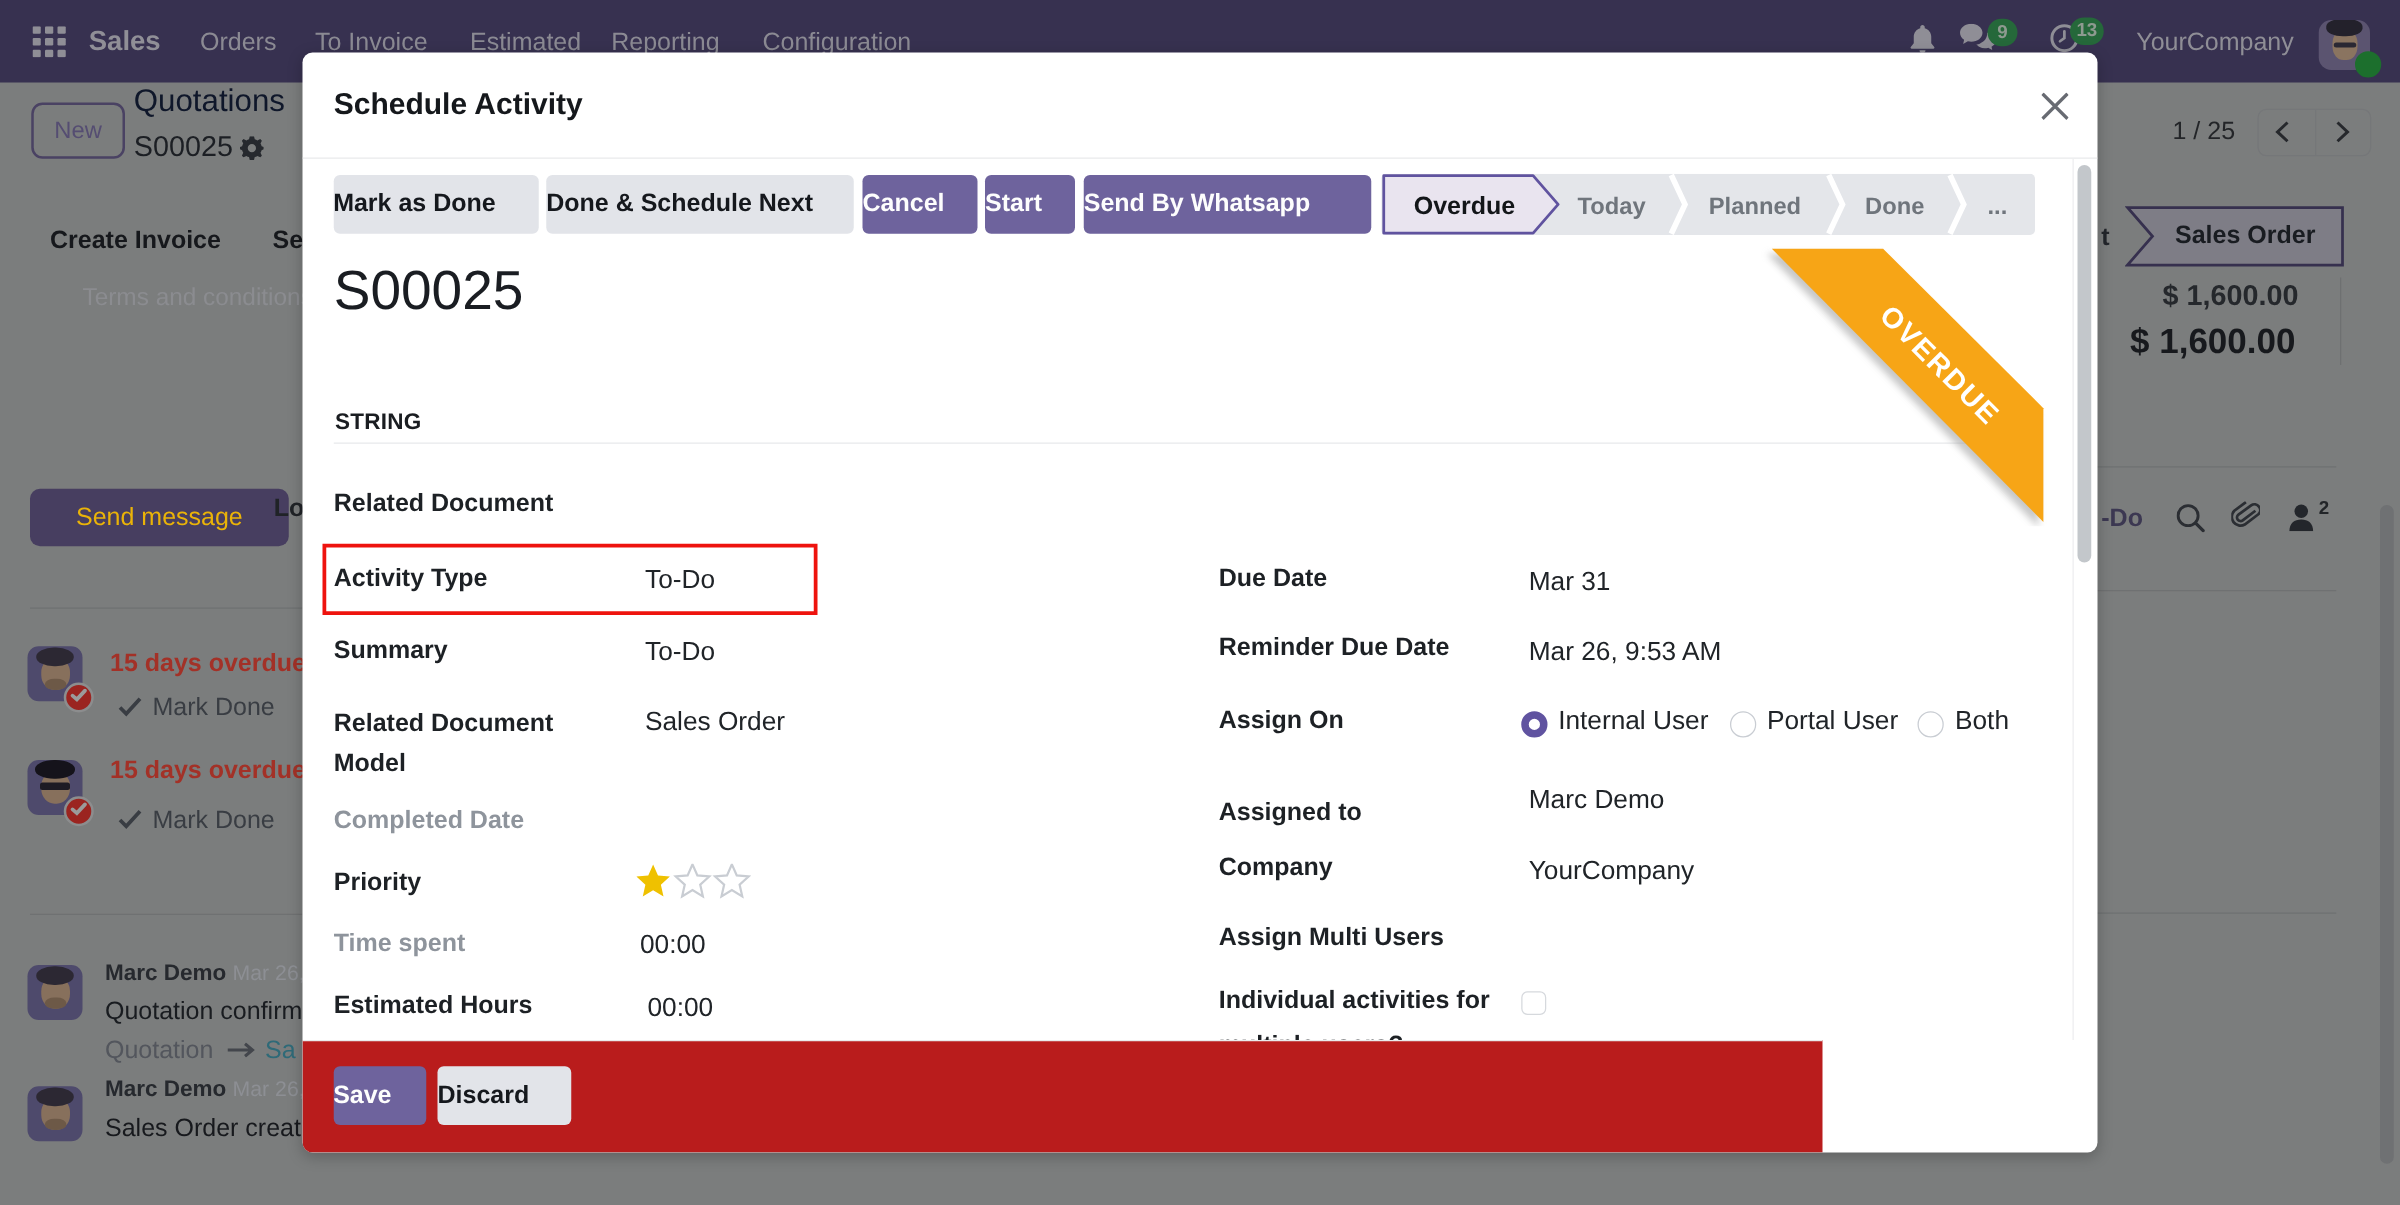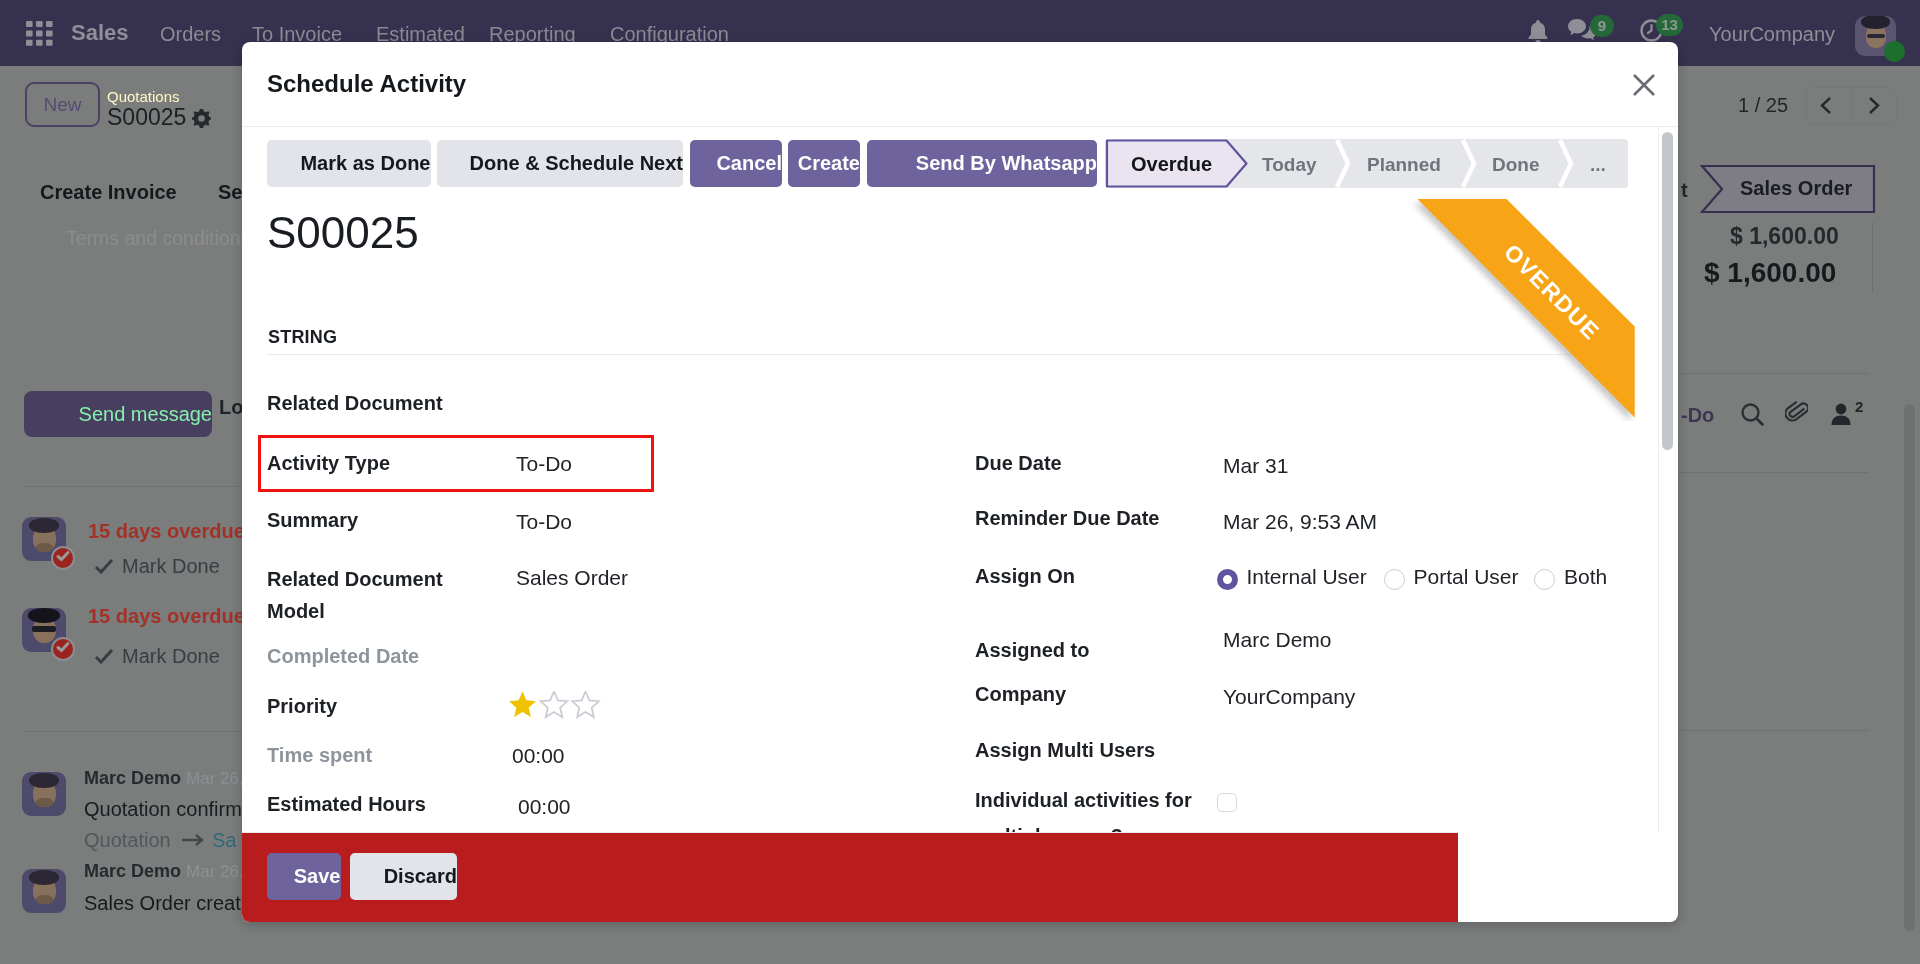--- a/index.html
+++ b/index.html
@@ -52,31 +52,31 @@
     <div class="abs" style="left:11px;top:8px;width:20px;height:24px;border-radius:44%;background:#8a7460;"></div>
     <div class="abs" style="left:6px;top:-1px;width:29px;height:14px;border-radius:46%;background:#23212b;"></div>
     <div class="abs" style="left:12px;top:17.5px;width:18px;height:4.5px;background:#2a2833;border-radius:2px;"></div>
   </div>
   <div class="abs" style="left:1884px;top:41px;width:21px;height:21px;border-radius:50%;background:#1c6f2d;"></div>
 </div>
 
 <div id="bgleft">
 
   <div class="abs" style="left:25px;top:82px;width:75px;height:45px;border:2px solid #4a4263;border-radius:9px;color:#554d72;font-size:19px;text-align:center;line-height:42px;">New</div>
-  <div class="abs" style="left:107px;top:88px;font-size:15px;color:#fef9c3;">Quotations</div>
+  <div class="abs" style="left:107px;top:67px;font-size:25px;color:#0f172a;">Quotations</div>
   <div class="abs" style="left:107px;top:104px;font-size:23px;color:#1c1f24;">S00025</div>
   <svg class="abs" style="left:192px;top:109px;" width="19" height="19" viewBox="0 0 19 19">
     <path fill="#26292e" d="M9.5 0 L11.2 0 L11.8 2.4 A7.2 7.2 0 0 1 13.9 3.3 L16.2 2.2 L17.5 3.5 L16.4 5.8 A7.2 7.2 0 0 1 17.3 7.9 L19 8.6 L19 10.4 L17.3 11.1 A7.2 7.2 0 0 1 16.4 13.2 L17.5 15.5 L16.2 16.8 L13.9 15.7 A7.2 7.2 0 0 1 11.8 16.6 L11.2 19 L7.8 19 L7.2 16.6 A7.2 7.2 0 0 1 5.1 15.7 L2.8 16.8 L1.5 15.5 L2.6 13.2 A7.2 7.2 0 0 1 1.7 11.1 L0 10.4 L0 8.6 L1.7 7.9 A7.2 7.2 0 0 1 2.6 5.8 L1.5 3.5 L2.8 2.2 L5.1 3.3 A7.2 7.2 0 0 1 7.2 2.4 L7.8 0 Z M9.5 6.2 A3.3 3.3 0 1 0 9.5 12.8 A3.3 3.3 0 0 0 9.5 6.2 Z"></path>
   </svg>
 
   <div class="abs" style="left:40px;top:181px;font-size:20px;font-weight:700;color:#16181c;">Create Invoice</div>
   <div class="abs" style="left:218px;top:181px;font-size:20px;font-weight:700;color:#16181c;">Se</div>
   <div class="abs" style="left:66px;top:227px;font-size:19.5px;color:#8b8c90;">Terms and conditions</div>
 
-  <div class="abs" style="left:24px;top:391px;width:188px;height:46px;border-radius:8px;background:#473e60;color:#86efac;font-size:20px;text-align:right;line-height:46px;">Send message</div>
+  <div class="abs" style="left:24px;top:391px;width:207px;height:46px;border-radius:8px;background:#473e60;color:#eab308;font-size:20px;text-align:center;line-height:46px;">Send message</div>
   <div class="abs" style="left:219px;top:396px;font-size:20px;font-weight:700;color:#202327;">Lo</div>
   <div class="abs" style="left:24px;top:486px;width:218px;height:1px;background:#6f7172;"></div>
 
   <div class="abs avtr" style="left:22px;top:517px;">
       <div class="face"></div>
       <div class="beard"></div>
       <div class="hair"></div>
     </div>
   <div class="abs badge-red" style="left:51px;top:546px;"><svg width="16" height="16" viewBox="0 0 16 16">
         <path d="M3 8.5 L6.5 11.5 L13 4.5" fill="none" stroke="#9b9b9b" stroke-width="3" stroke-linecap="round"></path>
@@ -179,21 +179,21 @@
   <svg class="abs" style="left:1391px;top:32px;" width="22" height="22" viewBox="0 0 22 22">
       <path d="M1 1 L21 21 M21 1 L1 21" stroke="#686b72" stroke-width="2.6"></path>
     </svg>
   <div class="abs" style="left:0;top:84px;width:1436px;height:1px;background:#e9eaec;"></div>
 
   <div class="abs" id="mbody" style="left:0;top:85px;width:1436px;height:705px;overflow:hidden;">
 
     <div class="abs btn2" style="left:24.5px;top:13px;width:164px;">Mark as Done</div>
     <div class="abs btn2" style="left:195px;top:13px;width:246px;">Done &amp; Schedule Next</div>
     <div class="abs btn1" style="left:448px;top:13px;width:92px;">Cancel</div>
-    <div class="abs btn1" style="left:546px;top:13px;width:72px;">Create</div>
+    <div class="abs btn1" style="left:546px;top:13px;width:72px;">Start</div>
     <div class="abs btn1" style="left:625px;top:13px;width:230px;">Send By Whatsapp</div>
 
     <svg class="abs" style="left:863px;top:12px;" width="527" height="50" viewBox="0 0 527 50">
       <path d="M0 4 a4 4 0 0 1 4 -4 L519 0 a4 4 0 0 1 4 4 L523 45 a4 4 0 0 1 -4 4 L4 49 a4 4 0 0 1 -4 -4 Z" fill="#e4e6ea"></path>
       <g stroke="#ffffff" stroke-width="4.5" fill="none">
         <path d="M232 1 L243 24.5 L232 48"></path>
         <path d="M358 1 L369 24.5 L358 48"></path>
         <path d="M455 1 L466 24.5 L455 48"></path>
       </g>
       <path d="M2 1.5 L121.5 1.5 L141.5 24.5 L121.5 47.5 L2 47.5 Z" fill="#e9e4ef" stroke="#60539f" stroke-width="2.2" stroke-linejoin="round"></path>
@@ -266,18 +266,18 @@
     <div class="abs" style="left:1415.5px;top:0;width:1px;height:705px;background:#ededef;"></div>
     <div class="abs" style="left:1420px;top:5px;width:10.5px;height:318px;border-radius:6px;background:#c3c7cb;"></div>
   </div>
 
   <div class="abs" style="left:0;top:790px;width:1216px;height:90px;background:#b91c1c;border-top:1px solid #e9eaec;">
     <div class="abs btn1" style="left:24.5px;top:20px;width:74px;">Save</div>
     <div class="abs btn2" style="left:108px;top:20px;width:107px;">Discard</div>
   </div>
 </div>
 <style>
-  .btn1, .btn2 { height:47px;border-radius:5px;font-size:20px;font-weight:700;text-align:right;line-height:47px; }
+  .btn1, .btn2 { height:47px;border-radius:5px;font-size:20px;font-weight:700;text-align:left;line-height:47px; }
   .btn1 { background:#6e639d;color:#fdfdfd; }
   .btn2 { background:#e2e4e9;color:#15181d; }
   .lbl { font-size:20px;font-weight:700;color:#1d2125; }
   .val { font-size:21px;color:#202428; }
 </style>
 
 </body></html>

